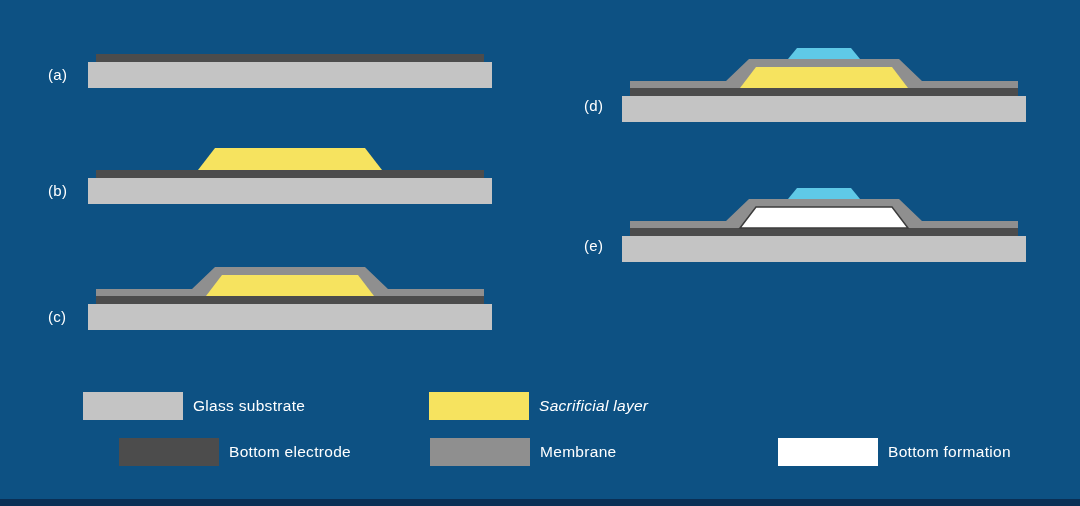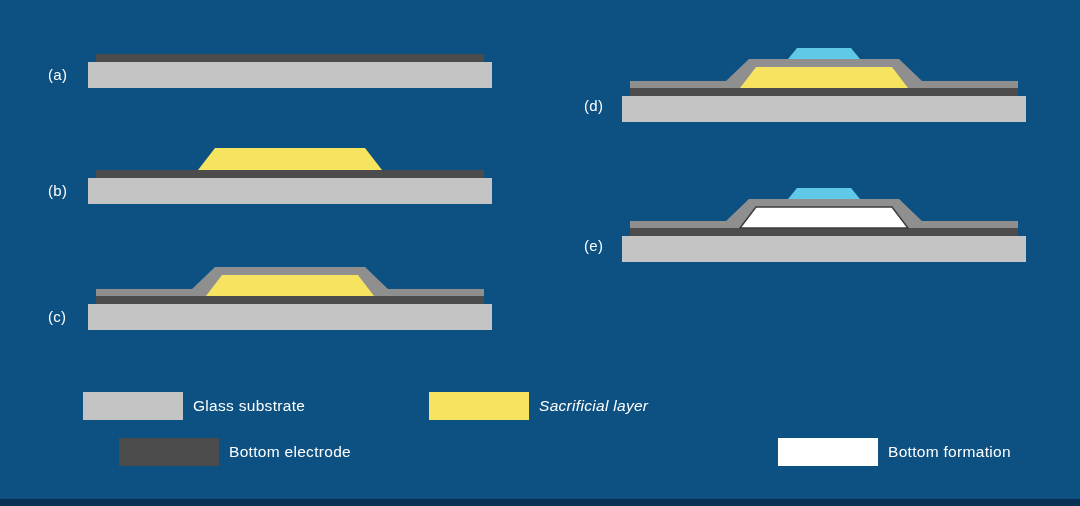--- a/index.html
+++ b/index.html
@@ -111,19 +111,23 @@
     <span class="legend-label">Glass substrate</span>
   </div>
   <div class="legend-item" style="left:83px; top:438px;margin-left:36px;">
     <span class="swatch sw-belec"></span>
     <span class="legend-label">Bottom electrode</span>
   </div>
   <div class="legend-item" style="left:429px; top:392px;font-style:italic;">
     <span class="swatch sw-sac"></span>
     <span class="legend-label">Sacrificial layer</span>
   </div>
+  <div class="legend-item" style="left:430px; top:438px;">
+    <span class="swatch sw-mem"></span>
+    <span class="legend-label">Membrane</span>
+  </div>
   <div class="legend-item" style="left:778px; top:438px;">
     <span class="swatch sw-cavity"></span>
     <span class="legend-label">Bottom formation</span>
   </div>
 
   <div class="bottom-bar"></div>
 </div>
 
 </body></html>

